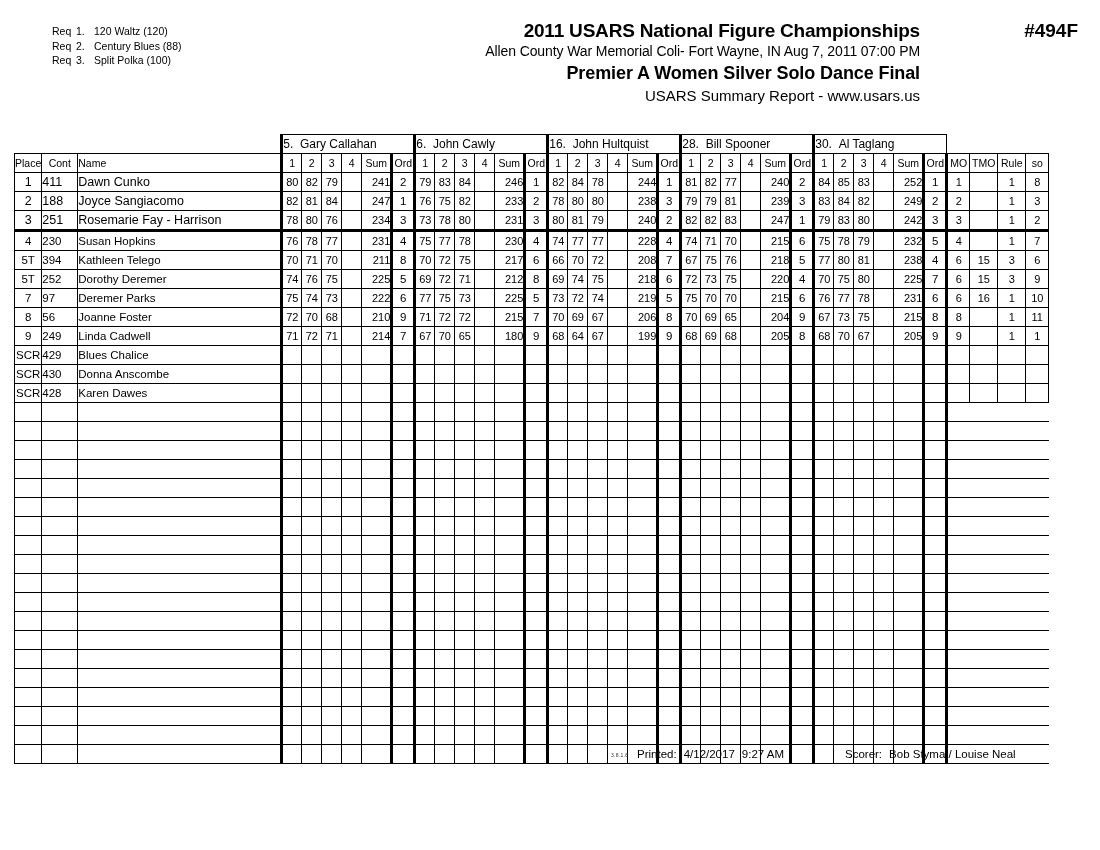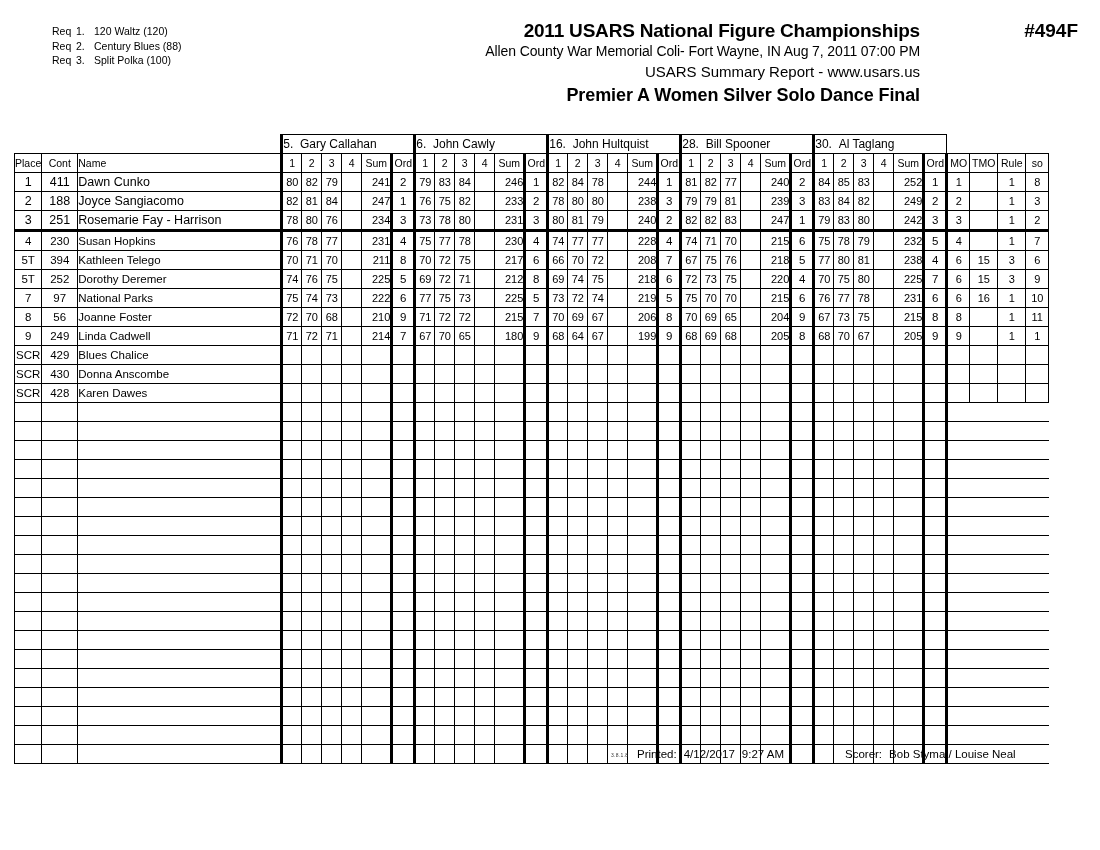--- a/index.html
+++ b/index.html
@@ -109,21 +109,21 @@
     font-size: 10.5px;
     height: 21px;
     line-height: 20px;
   }
   tr.col-head td.c-place,
   tr.col-head td.c-cont { text-align: center; }
   tr.col-head td.c-name { text-align: left; padding-left: 5px; }
 
   
   td.c-place { text-align: center; font-size: 11.5px; }
-  td.c-cont  { text-align: center; padding-right: 5px; font-size: 11.5px; }
+  td.c-cont  { text-align: left; padding-right: 5px; font-size: 11.5px; }
   td.c-name  { text-align: left;  padding-left: 5px; font-size: 11.5px; }
   td.sc      { text-align: center; font-size: 11px; }
   td.sum     { text-align: right; padding-right: 4px; font-size: 11px; }
   td.ord     { text-align: center; font-weight: bold; font-size: 11.5px; }
   td.tail    { text-align: center; font-size: 11px; }
 
   tr.medal td.c-place,
   tr.medal td.c-cont,
   tr.medal td.c-name { font-weight: bold; font-size: 12.5px; }
 
@@ -173,22 +173,22 @@
     <span class="req-lbl">Req</span><span class="req-num">2.</span><span>Century Blues (88)</span>
   </span>
   <span class="req-line">
     <span class="req-lbl">Req</span><span class="req-num">3.</span><span>Split Polka (100)</span>
   </span>
 </div>
 
 <div id="title-block">
   <div id="main-title">2011 USARS National Figure Championships</div>
   <div id="venue-line">Allen County War Memorial Coli- Fort Wayne, IN  Aug 7, 2011  07:00 PM</div>
+  <div id="event-title">Premier A Women Silver Solo Dance Final</div>
   <div id="report-line">USARS Summary Report - www.usars.us</div>
-  <div id="event-title">Premier A Women Silver Solo Dance Final</div>
 </div>
 <div id="event-number">#494F</div>
 
 <table id="sheet">
   <colgroup>
     <col style="width:26px">
       <col style="width:36px">
       <col style="width:204px">
 
     <col style="width:20px">
@@ -510,21 +510,21 @@
         <td class="sum">225</td>
         <td class="ord thickL thickR">7</td>
         <td class="tail">6</td>
         <td class="tail">15</td>
         <td class="tail">3</td>
         <td class="tail">9</td>
       </tr>
       <tr class="data-row">
         <td class="c-place">7</td>
         <td class="c-cont">97</td>
-        <td class="c-name">National Parks</td>
+        <td class="c-name">Deremer Parks</td>
         <td class="sc thickL">75</td>
         <td class="sc">74</td>
         <td class="sc">73</td>
         <td class="sc"></td>
         <td class="sum">222</td>
         <td class="ord thickL thickR">6</td>
         <td class="sc thickL">77</td>
         <td class="sc">75</td>
         <td class="sc">73</td>
         <td class="sc"></td>

